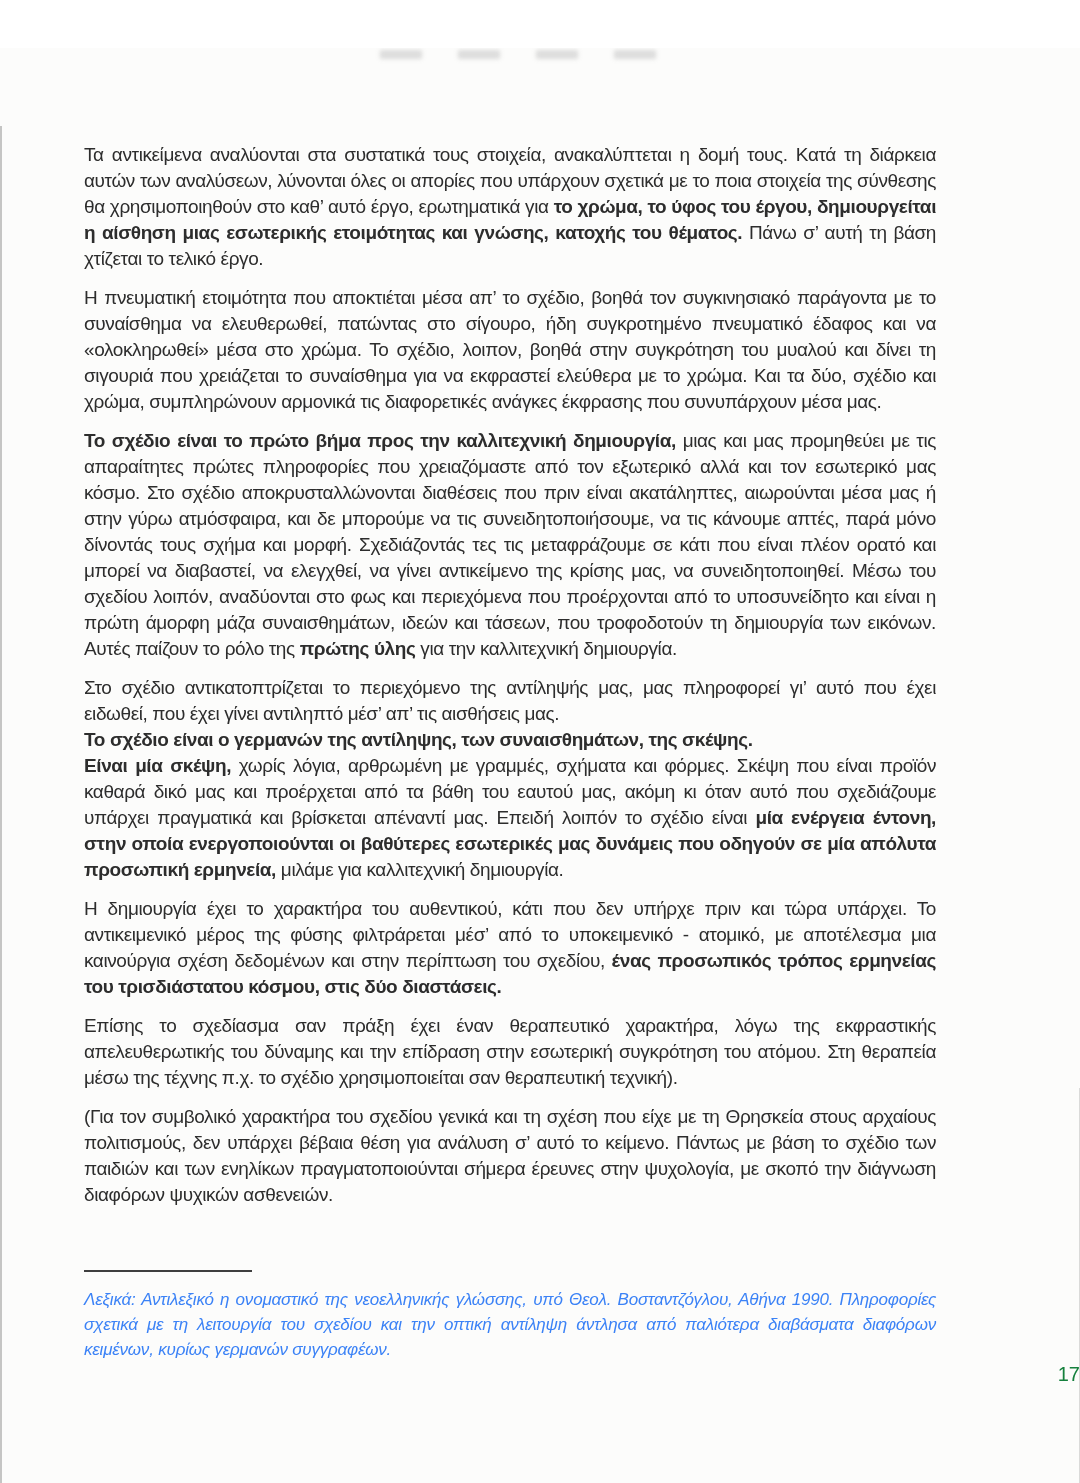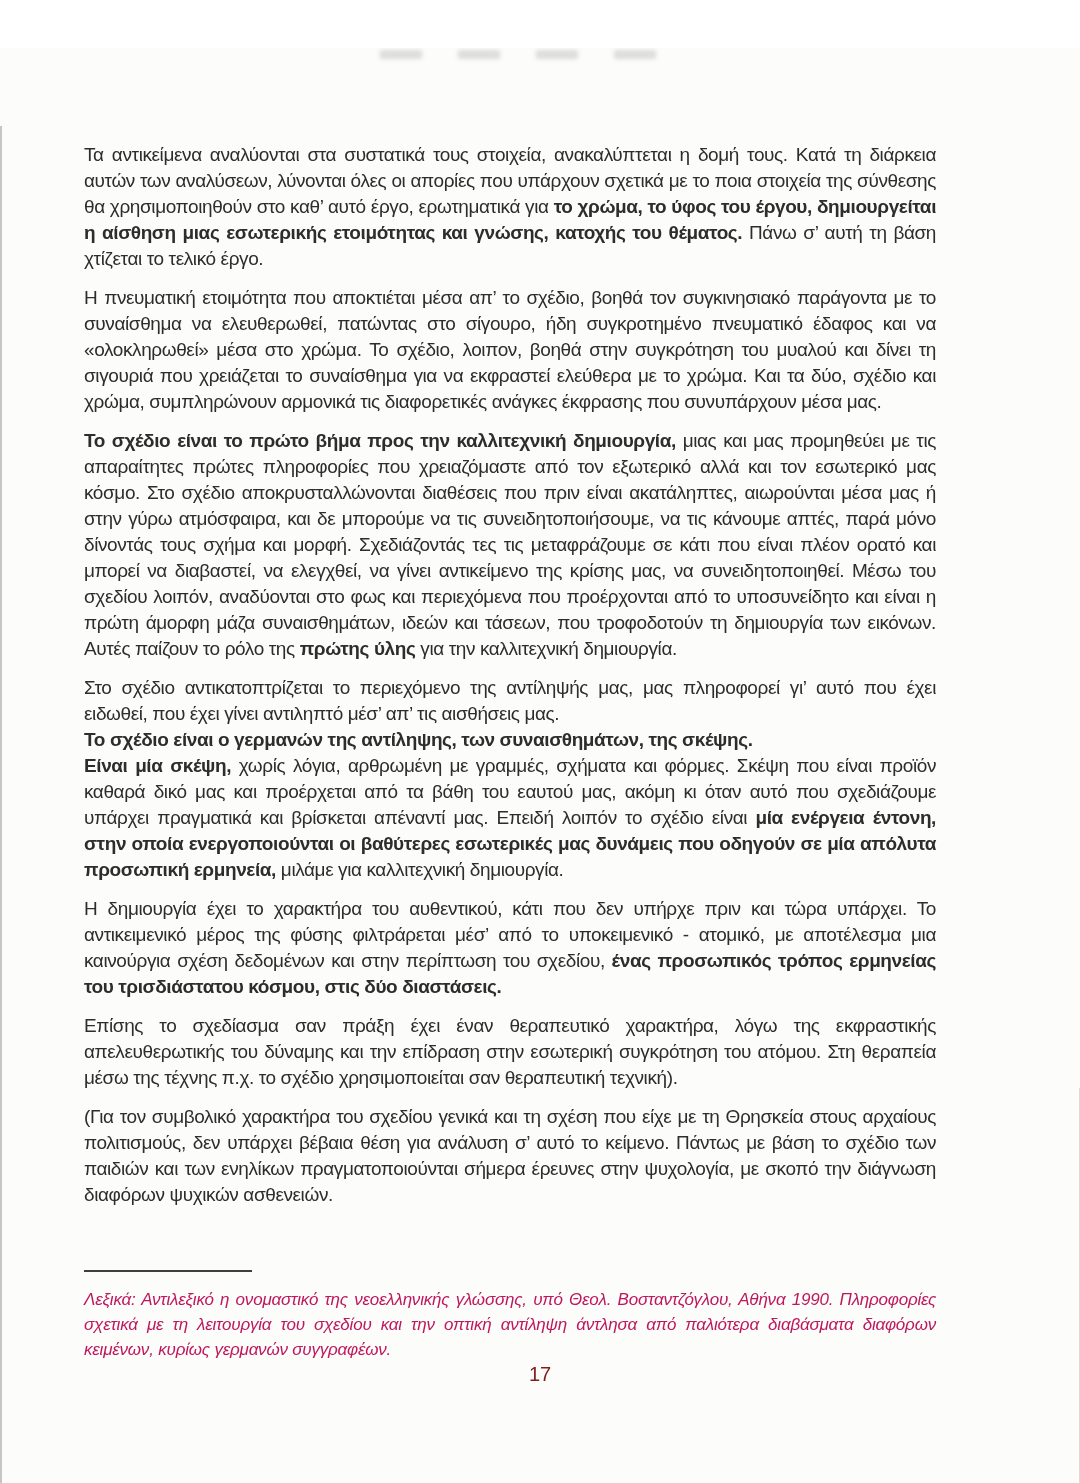--- a/index.html
+++ b/index.html
@@ -54,30 +54,30 @@
     width: 168px;
     margin: 0 0 15px 0;
   }
   .footnote {
     margin: 0;
     font-size: 17px;
     line-height: 25px;
     letter-spacing: -0.2px;
     font-style: italic;
     text-align: justify;
-    color: #be185d;
+    color: #3b82f6;
   }
   .page-number {
     position: absolute;
     top: 1315px;
     left: 0;
     width: 100%;
-    text-align: center;
+    text-align: right;
     font-size: 20px;
-    color: #7f1d1d;
+    color: #15803d;
   }
 </style>
 </head>
 <body>
 
 <div class="page">
   <div class="scan-smudge"></div>
   <div class="scan-edge-left"></div>
   <div class="scan-edge-right"></div>
 

